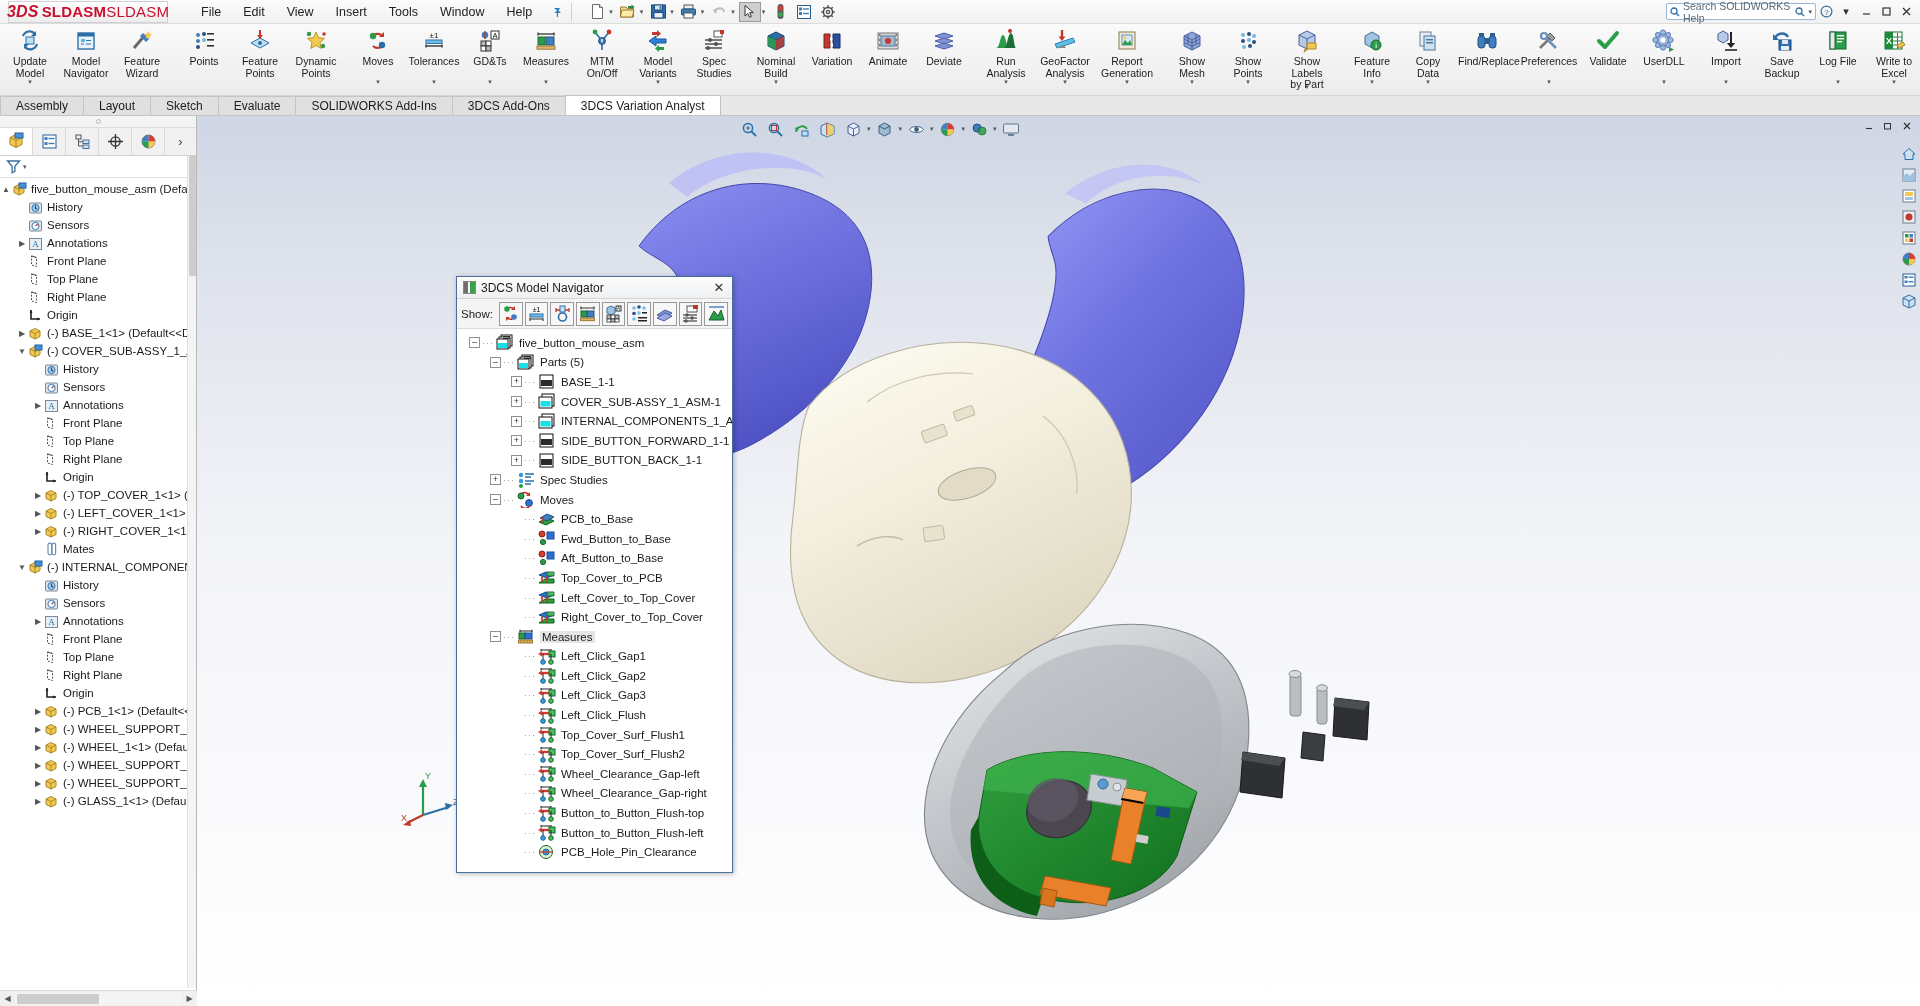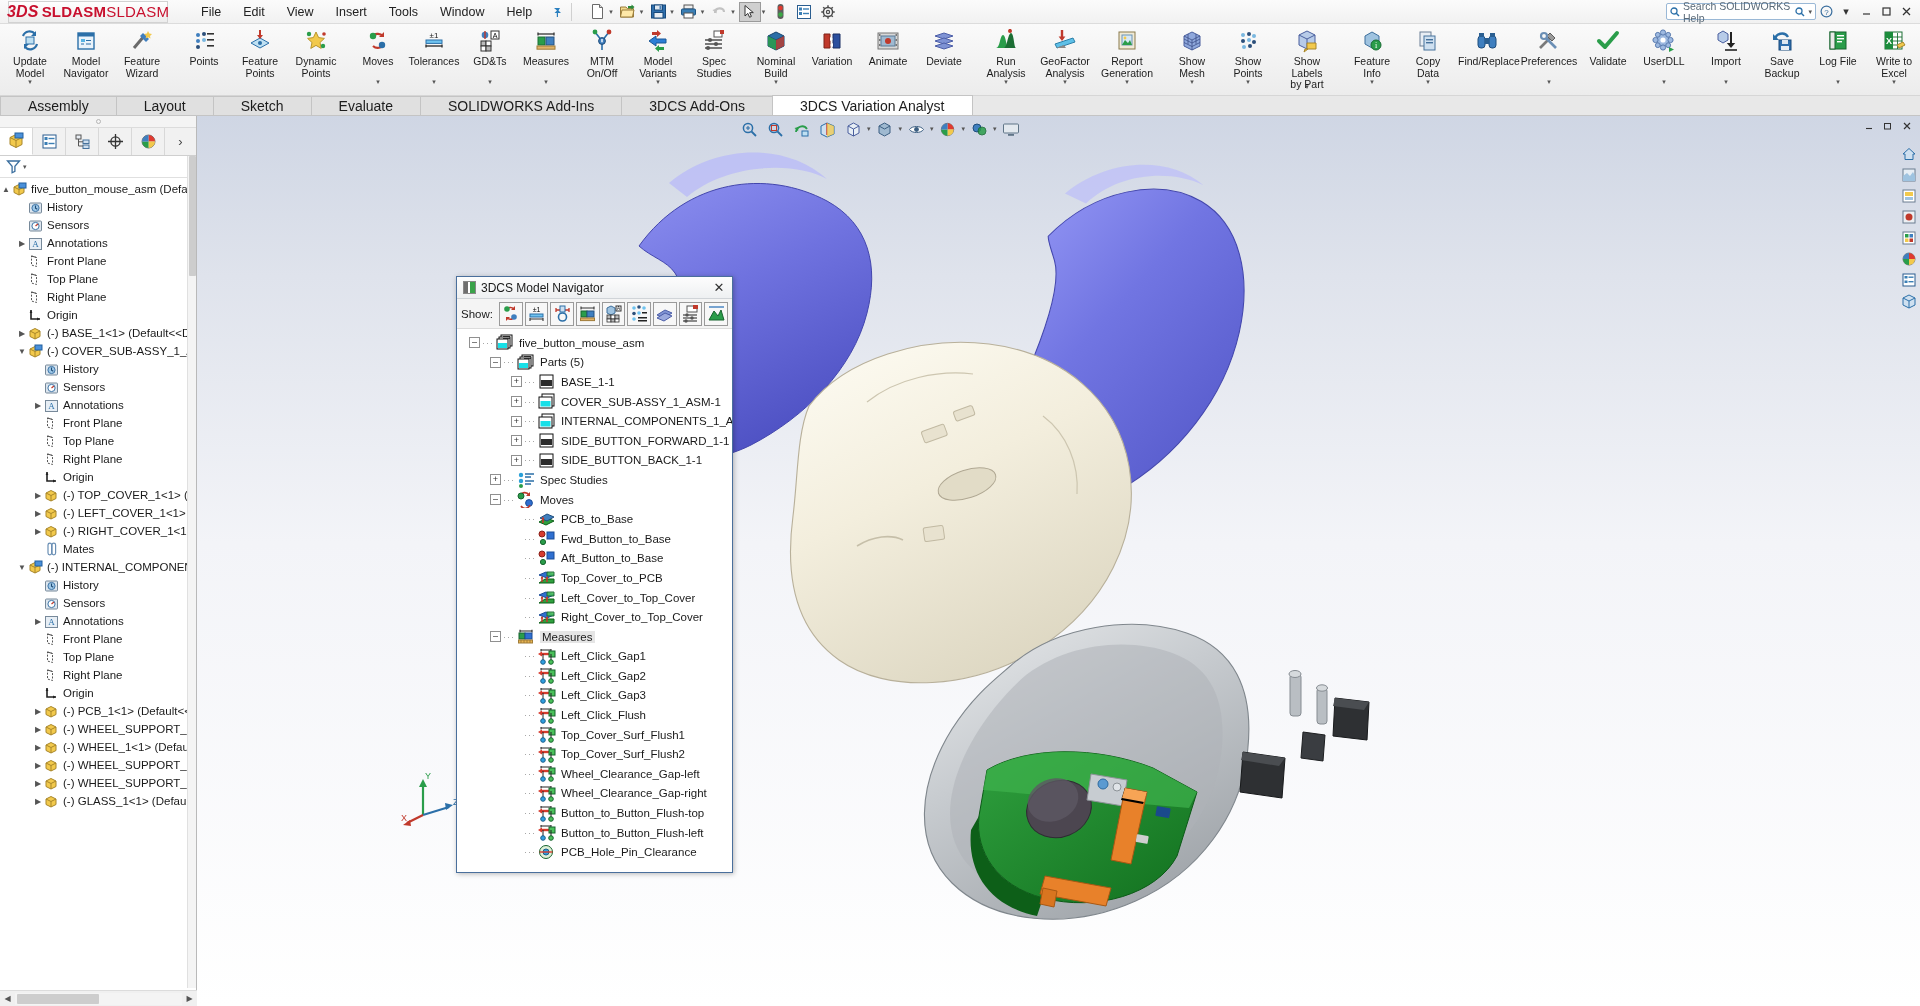--- a/index.html
+++ b/index.html
@@ -81,22 +81,22 @@
   .rbtn .drop { font-size: 7px; color: #555; position: absolute; bottom: 0; }
   .rbtn.wide { width: 62px; }
 
   
   .tabbar {
     position: absolute; left: 0; top: 96px; width: 1920px; height: 20px;
     background: #e8e8e8; display: flex; align-items: flex-end;
     border-bottom: 1px solid #c4c4c4;
   }
   .tab {
-    height: 19px; padding: 0 27px; display: flex; align-items: center;
-    font-size: 14px; background: #e0e0e0; border: 1px solid #c4c4c4;
+    height: 19px; padding: 0 15px; display: flex; align-items: center;
+    font-size: 12px; background: #e0e0e0; border: 1px solid #c4c4c4;
     border-bottom: none; margin-right: -1px; color: #1c1c1c;
   }
   .tab.active { background: #ffffff; font-weight: normal; height: 20px; }
 
   
   .leftpanel {
     position: absolute; left: 0; top: 116px; width: 197px; height: 890px;
     background: #ffffff; border-right: 1px solid #b9b9b9;
     display: flex; flex-direction: column;
   }

